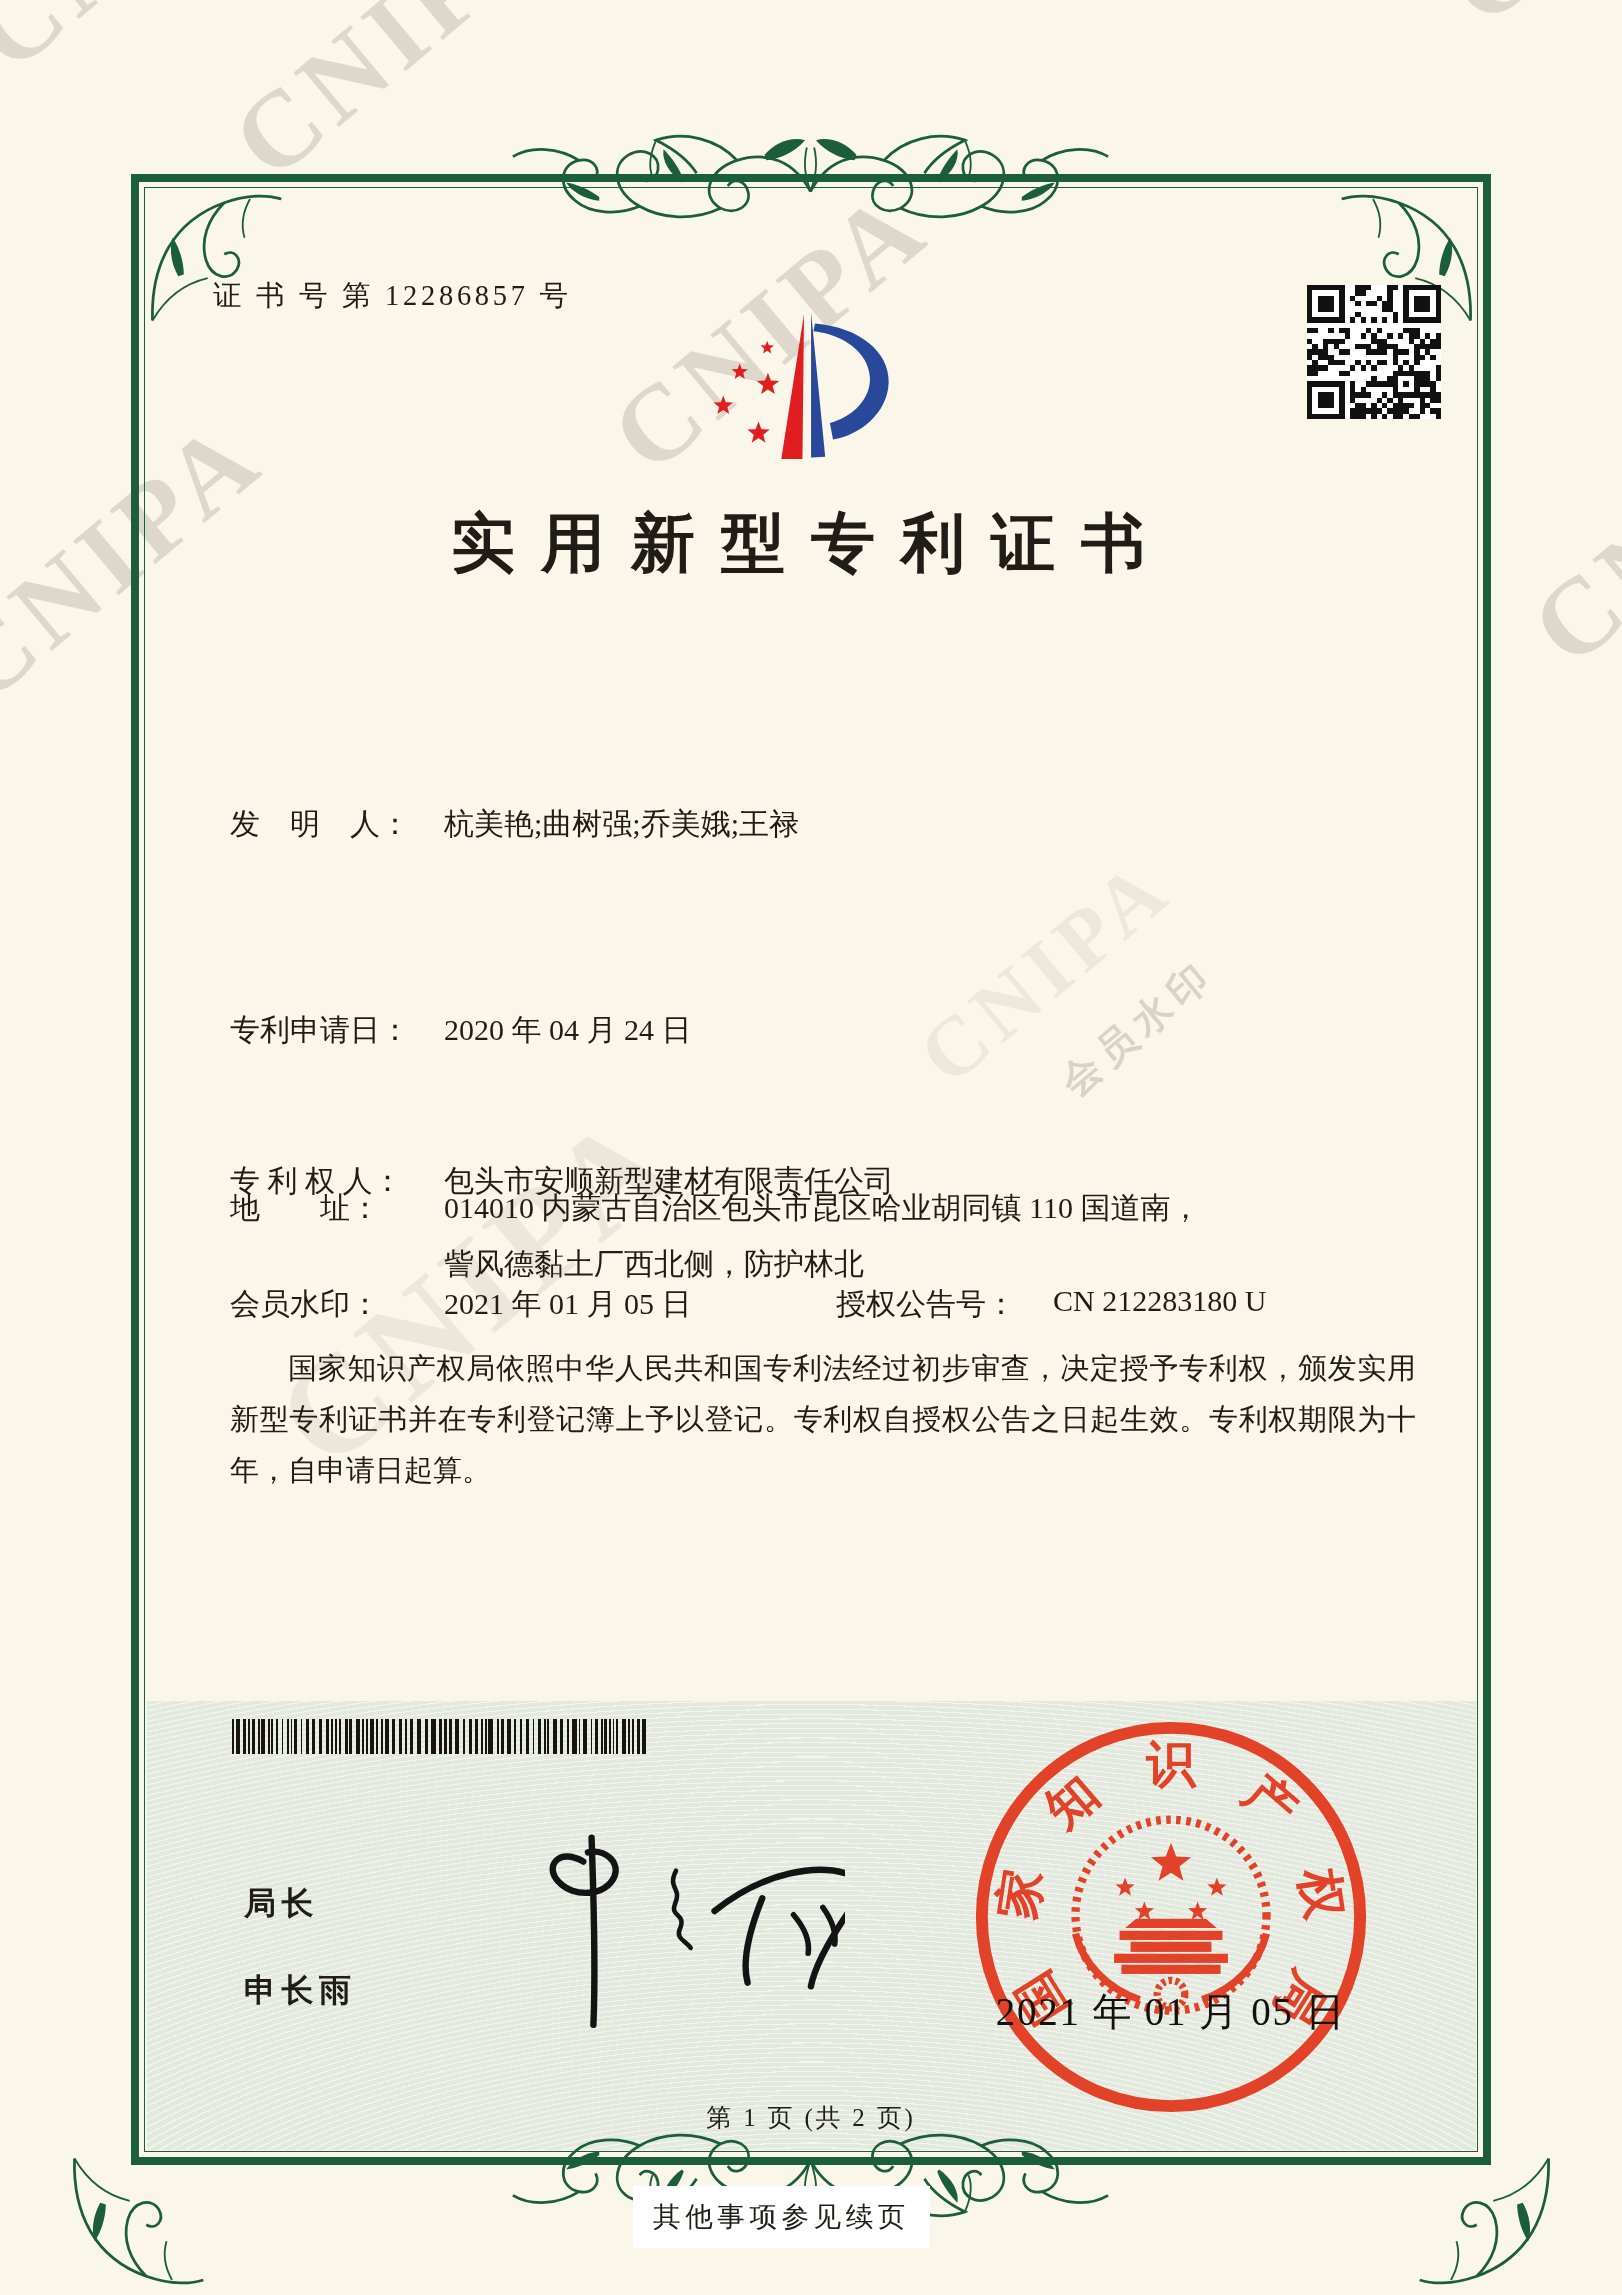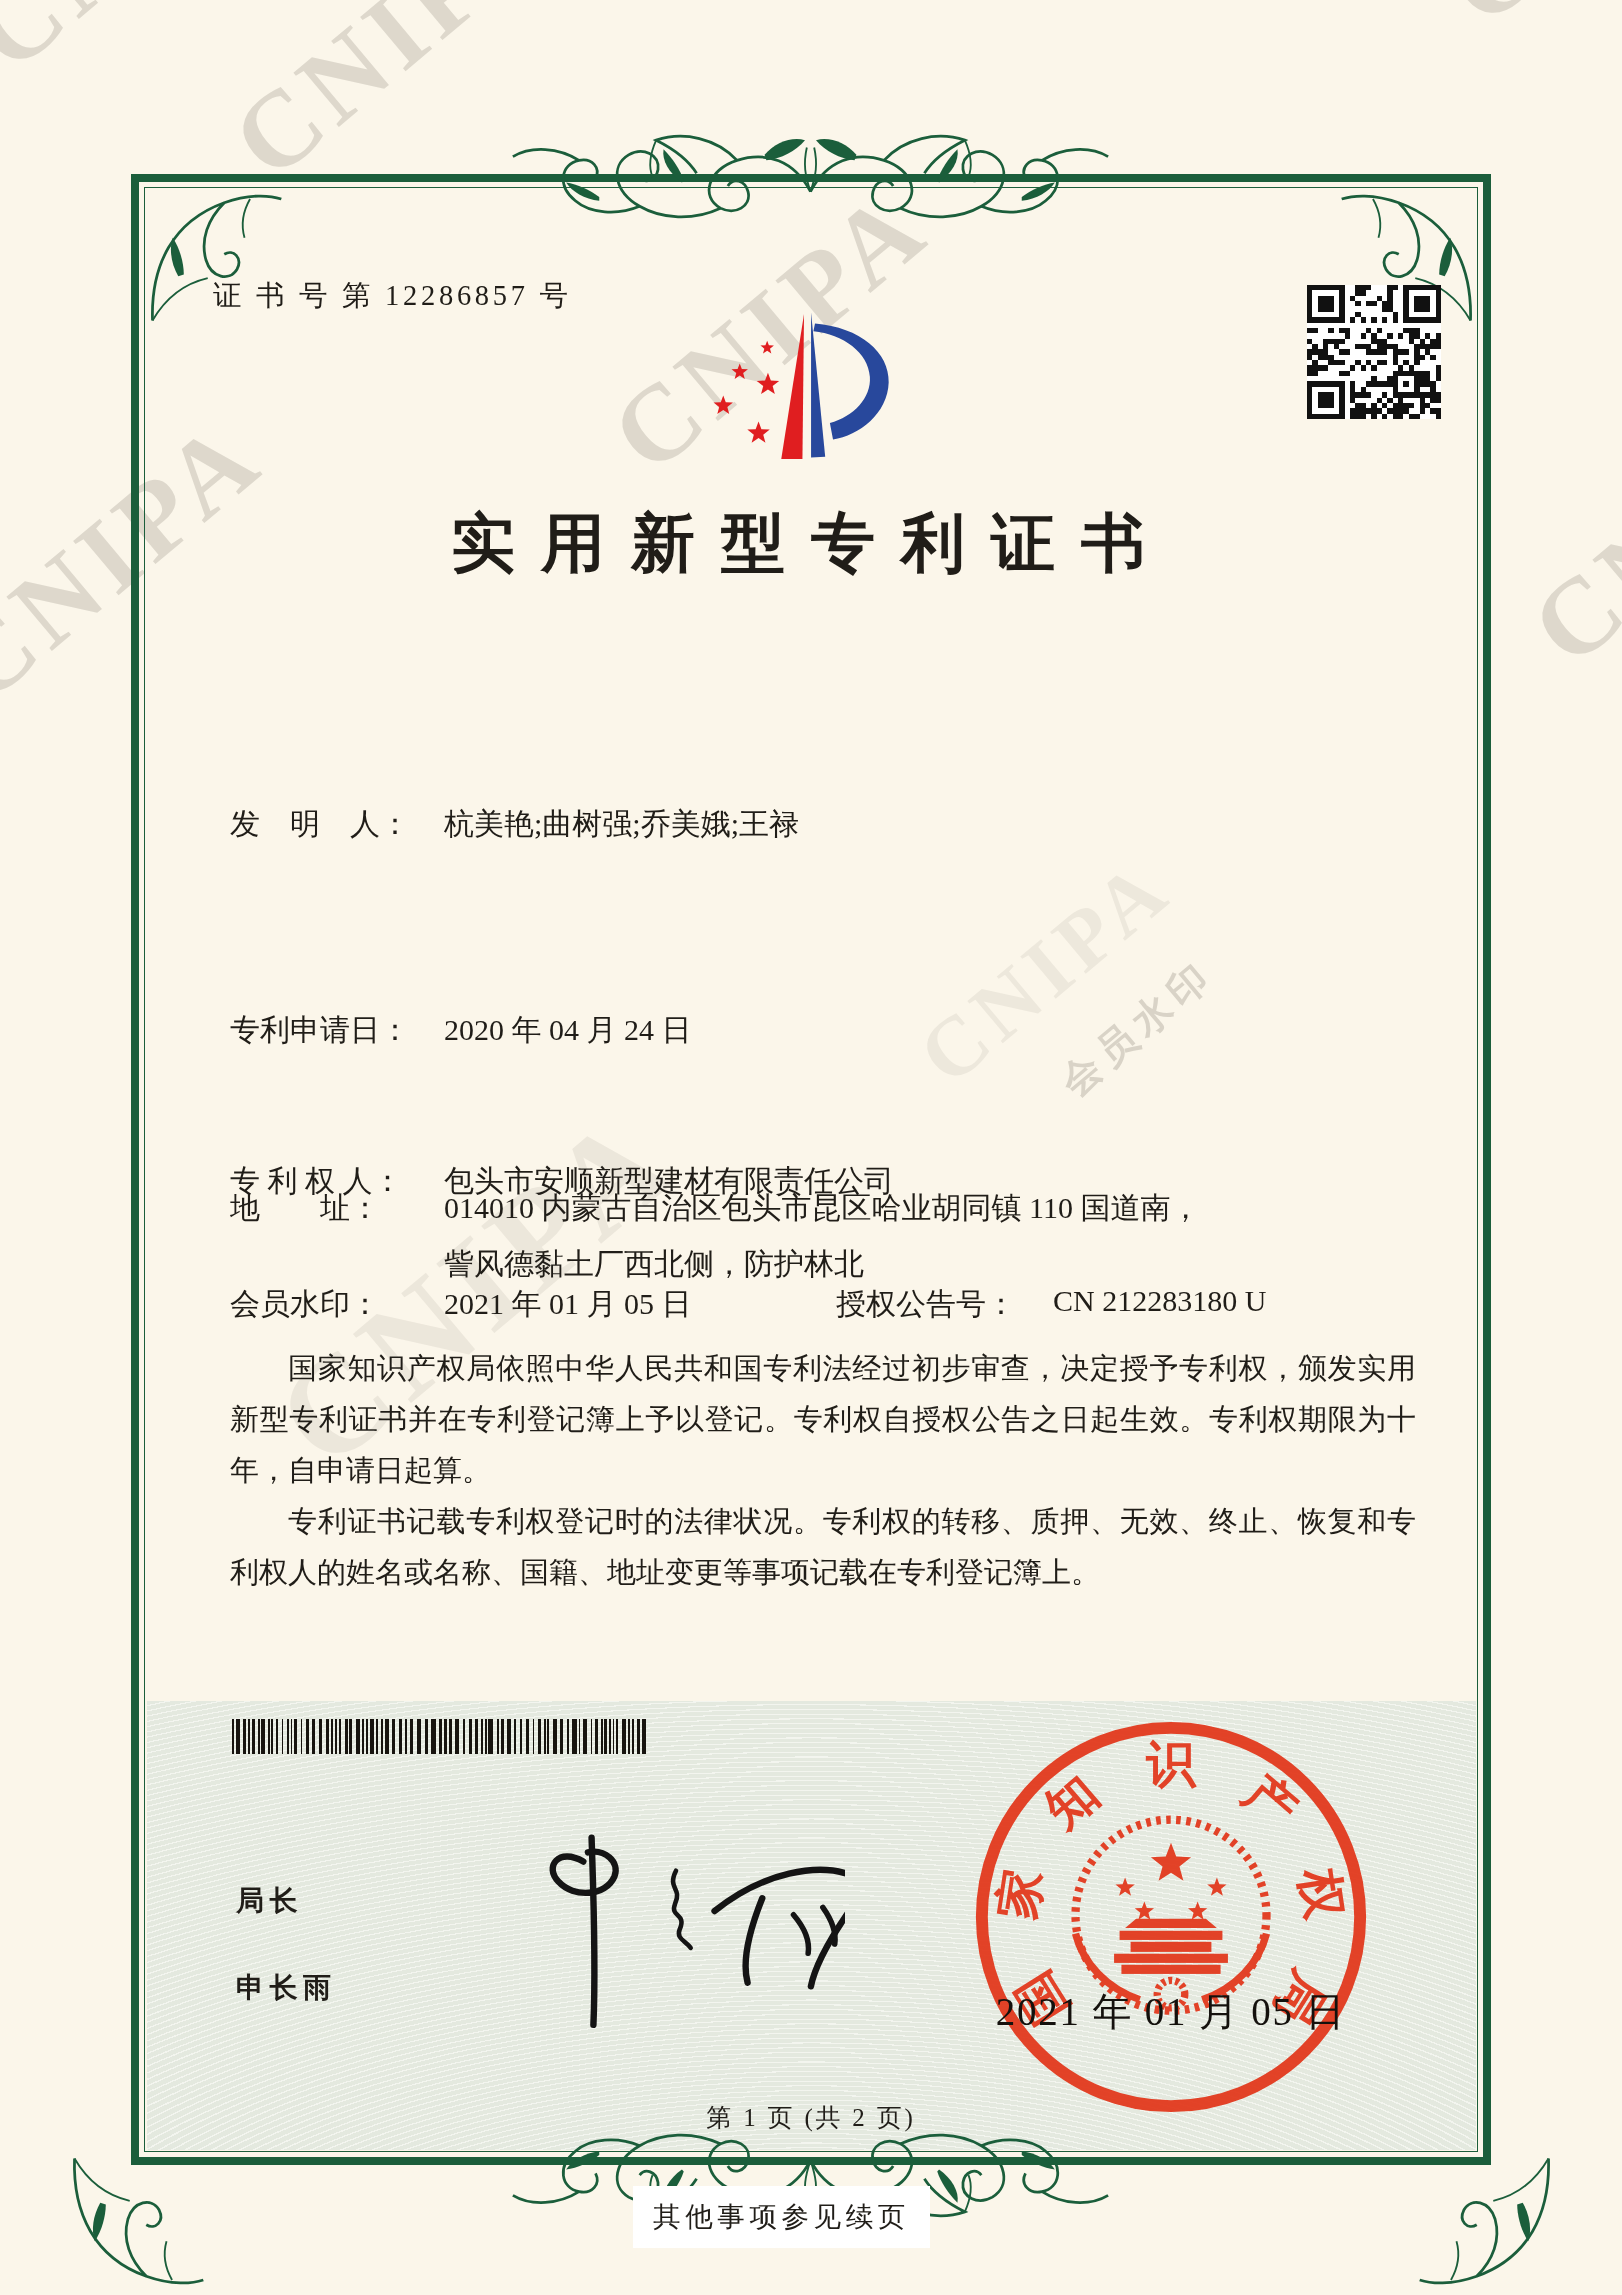--- a/index.html
+++ b/index.html
@@ -48,22 +48,22 @@
   
   .paras{position:absolute;left:230px;top:1343px;width:1186px;font-size:29px;
          line-height:51px;text-align:justify;z-index:4;}
   .paras p{margin:0;text-indent:2em;}
 
   
   .barcode{position:absolute;left:232px;top:1719px;width:418px;height:35px;z-index:4;overflow:hidden;}
   .barcode i{display:block;float:left;height:100%;background:#17140f;}
 
   
-  .signer{position:absolute;left:236px;z-index:4;font-family:Liberation Sans, sans-serif;
-          font-weight:600;font-size:28px;letter-spacing:5.5px;}
+  .signer{position:absolute;left:244px;z-index:4;font-family:Liberation Sans, sans-serif;
+          font-weight:600;font-size:32px;letter-spacing:5.5px;}
   .s-title{top:1882px;} .s-name{top:1969px;}
   .signature{position:absolute;left:496px;top:1823px;width:349px;height:234px;z-index:4;}
 
   
   .seal{position:absolute;left:969px;top:1715px;width:404px;height:404px;z-index:5;opacity:.92;}
   .seal-date{position:absolute;left:955px;top:1985px;width:432px;text-align:center;
              font-size:39px;letter-spacing:1.8px;color:#14110d;z-index:6;}
 
   
   .page-info{position:absolute;left:131px;width:1360px;top:2101px;text-align:center;
@@ -369,21 +369,20 @@
   </div>
   <div class="row r-addr2">訾风德黏土厂西北侧，防护林北</div>
   <div class="row r-grant">
     <span class="lab">会员水印：</span><span class="val">2021 年 01 月 05 日</span>
     <span class="g2">授权公告号：</span>
     <span class="g2v">CN 212283180 U</span>
   </div>
 
   <div class="paras">
     <p>国家知识产权局依照中华人民共和国专利法经过初步审查，决定授予专利权，颁发实用新型专利证书并在专利登记簿上予以登记。专利权自授权公告之日起生效。专利权期限为十年，自申请日起算。</p>
-    <p>专利证书记载专利权登记时的法律状况。专利权的转移、质押、无效、终止、恢复和专利权人的姓名或名称、国籍、地址变更等事项记载在专利登记簿上。</p>
   </div>
 
   <div class="barcode" id="barcode">
       <i style="width:1.8px;margin-right:1.8px"></i>
       <i style="width:4.6px;margin-right:2.8px"></i>
       <i style="width:2.8px;margin-right:1.8px"></i>
       <i style="width:2.8px;margin-right:1.8px"></i>
       <i style="width:2.8px;margin-right:2.8px"></i>
       <i style="width:1.8px;margin-right:1.8px"></i>
       <i style="width:3.7px;margin-right:2.8px"></i>

